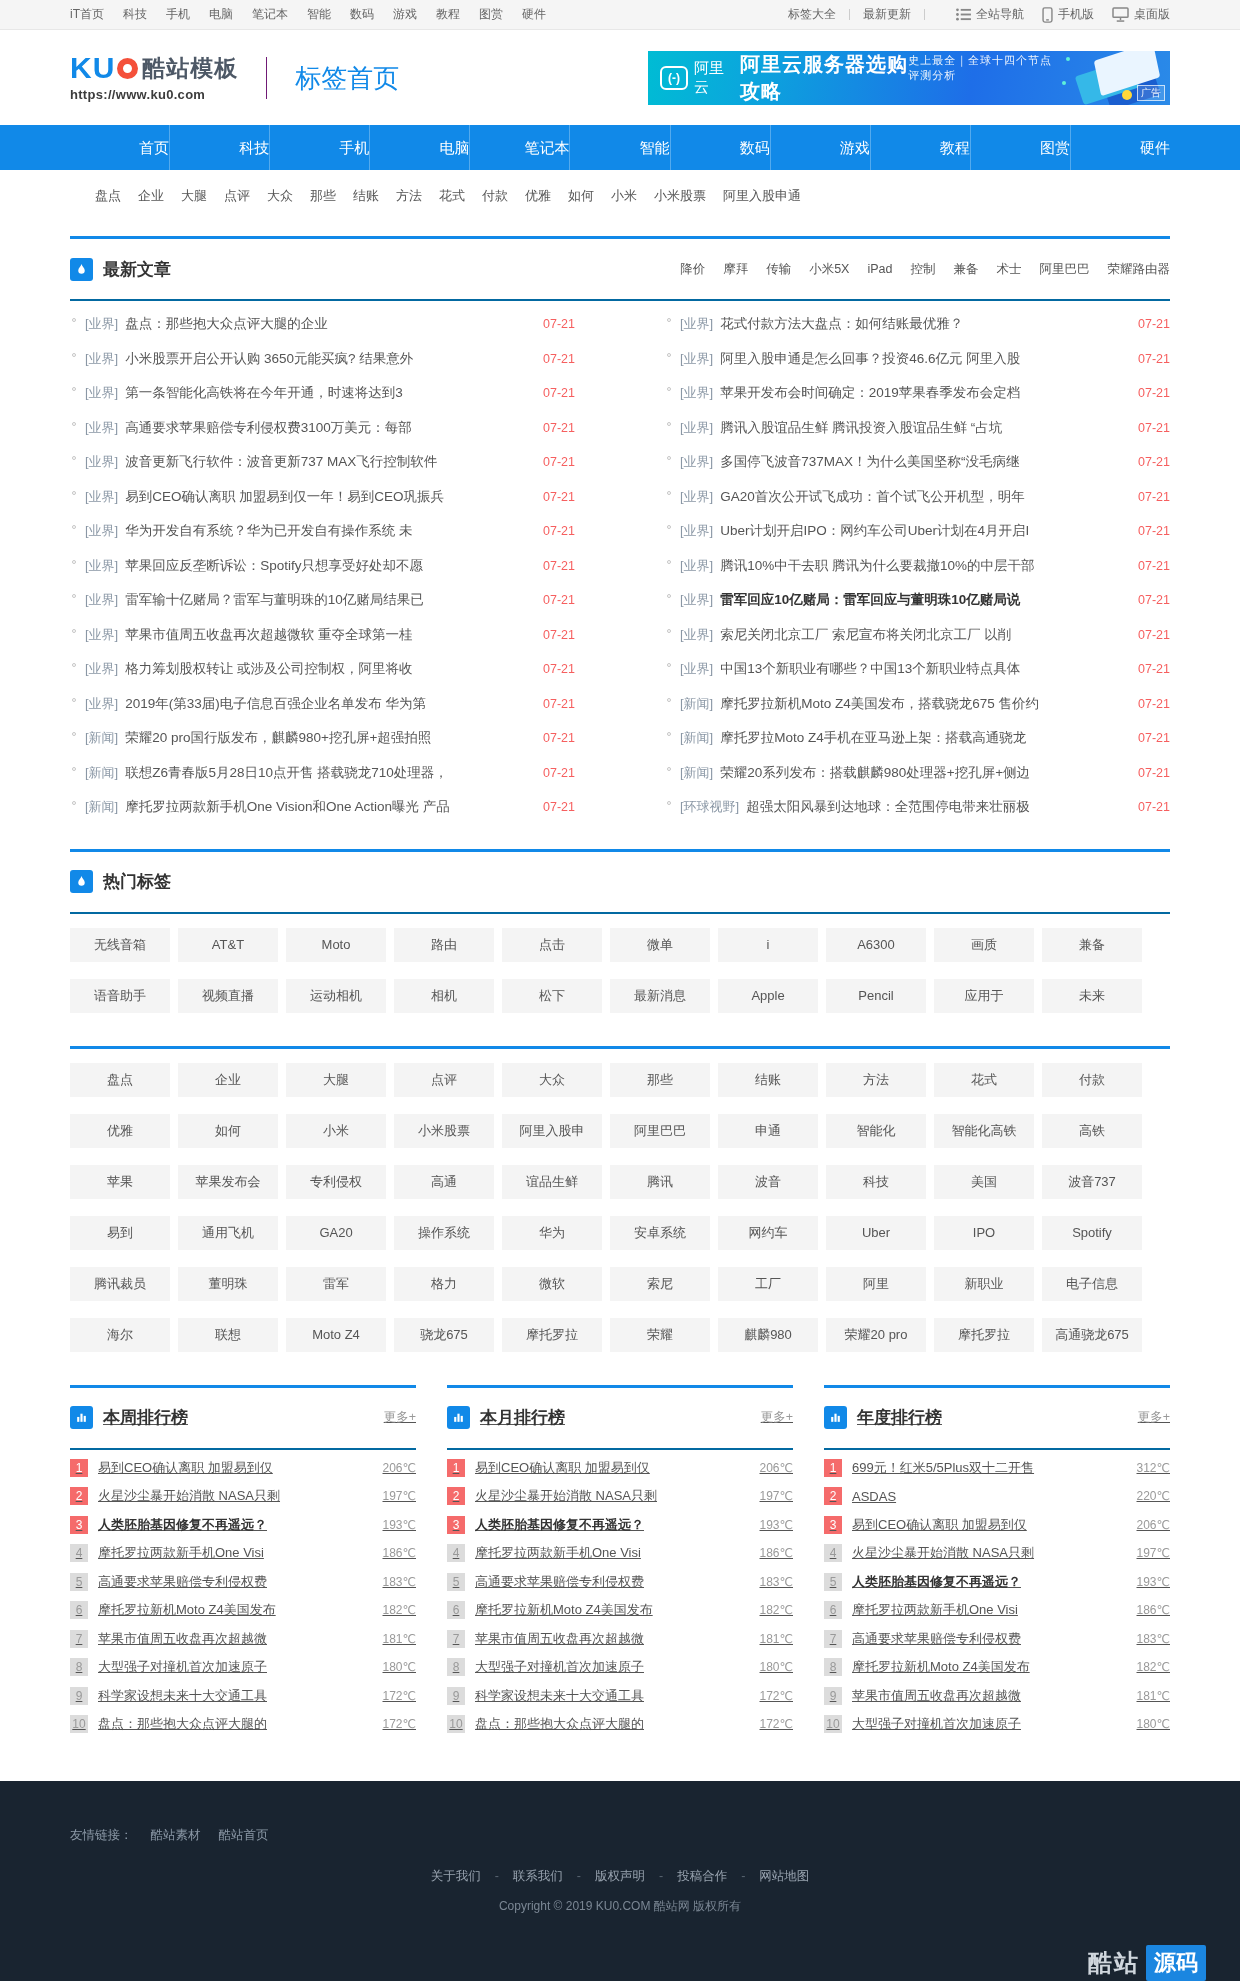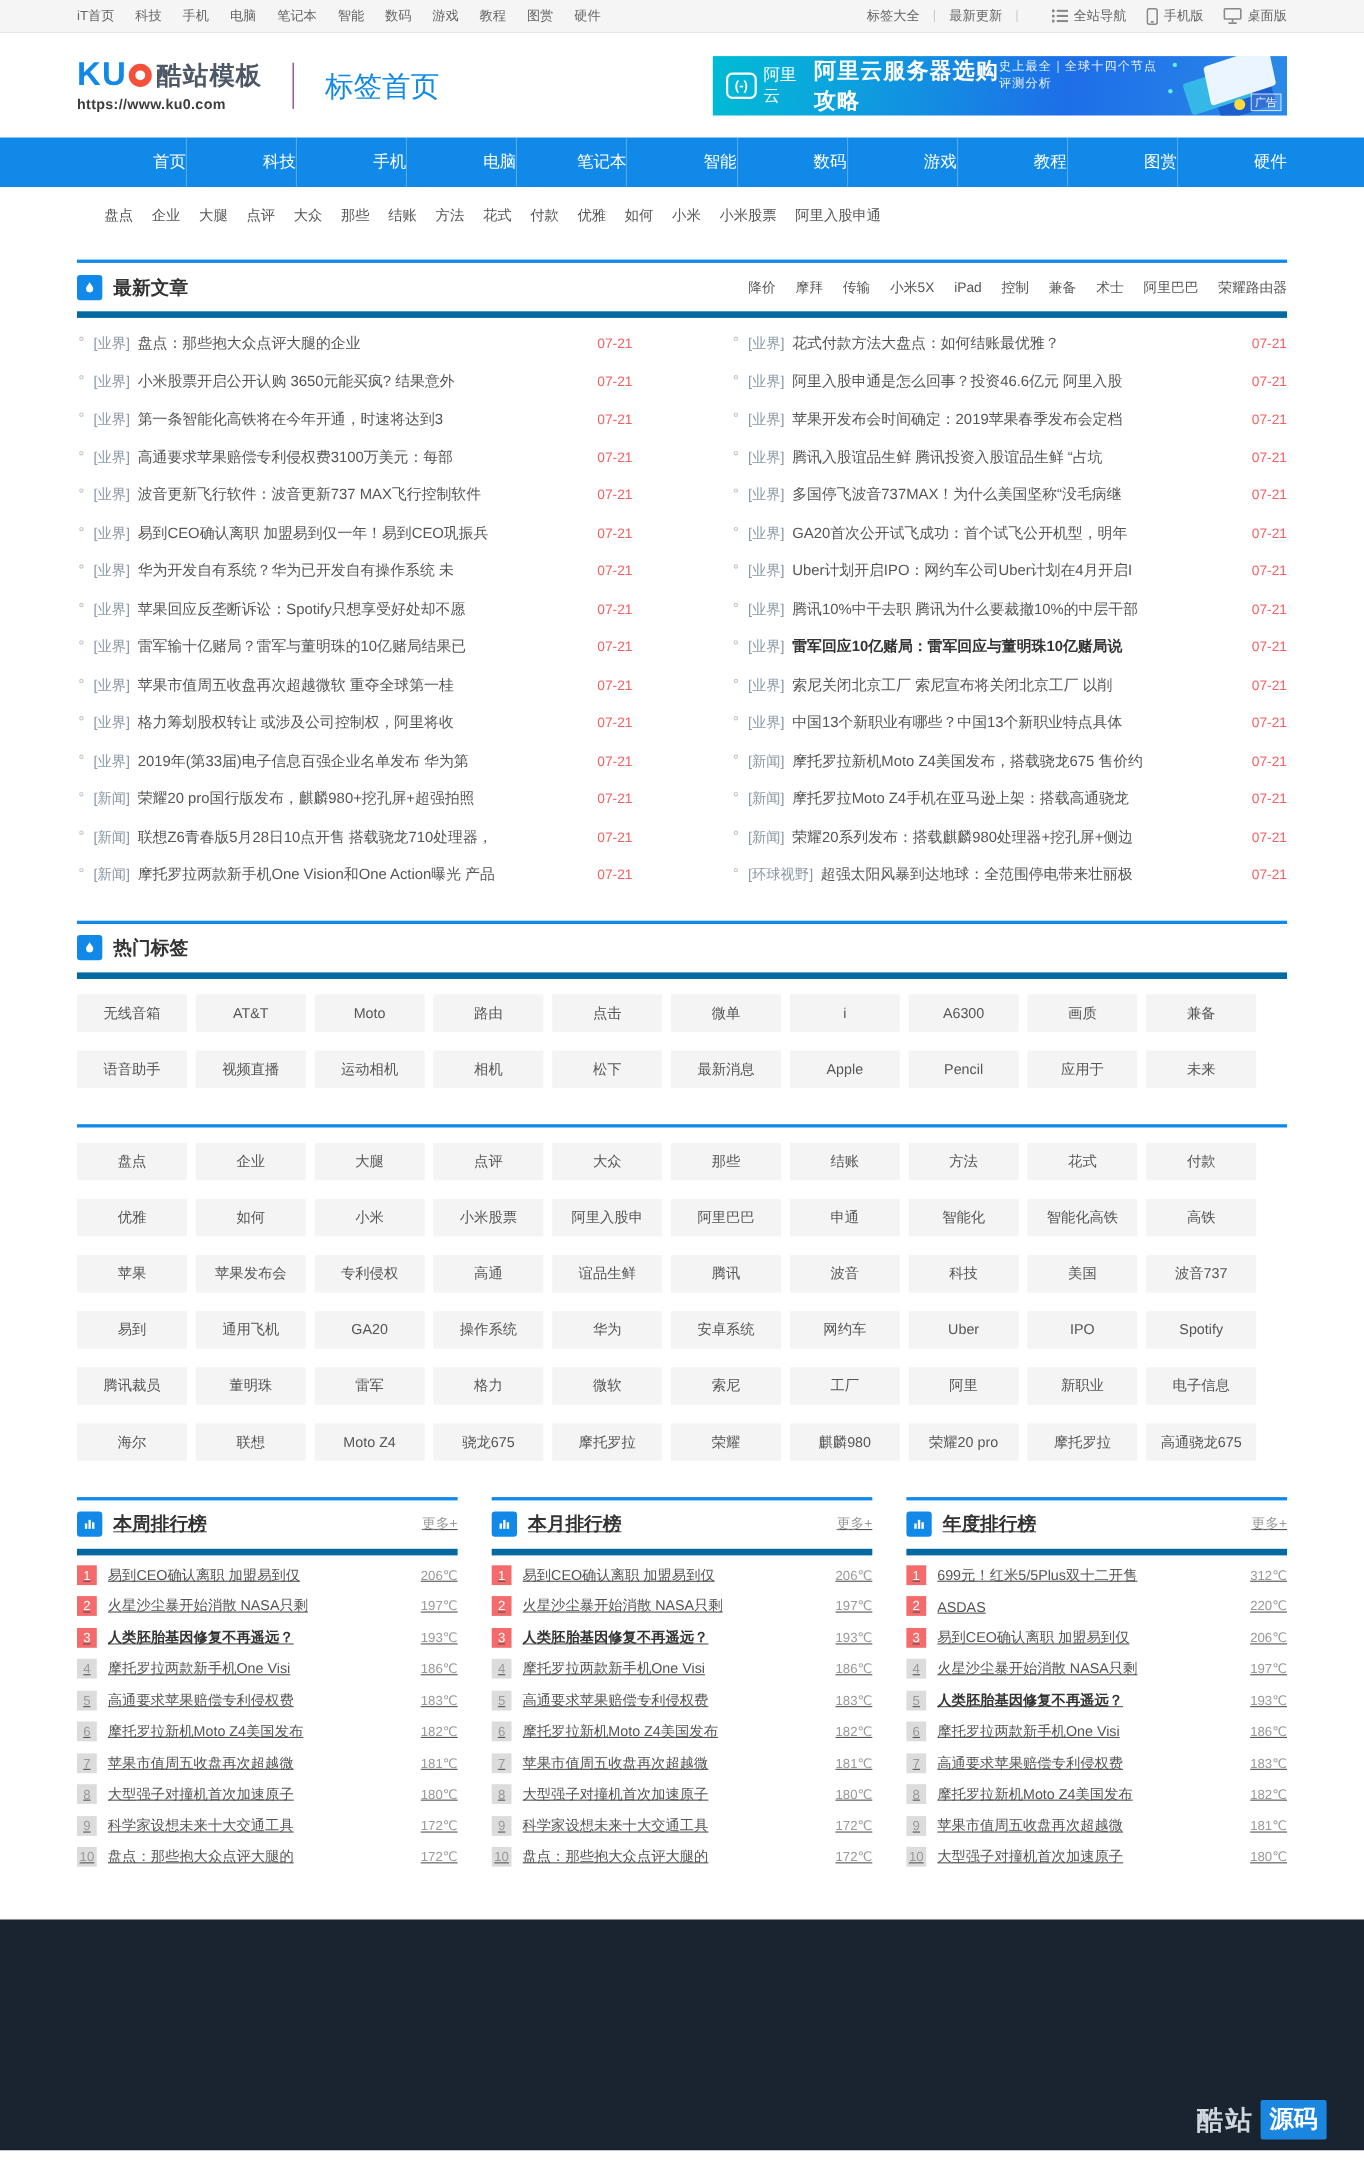--- a/index.html
+++ b/index.html
@@ -50,21 +50,21 @@
   .nav-in { display:flex; height:100%; }
   .nav-item { flex:1; text-align:right; line-height:45px; color:#fff; font-size:15px; }
   .nav-item + .nav-item { border-left:1px solid rgba(255,255,255,.28); }
 
   
   .strip { padding:17px 0 15px 25px; line-height:18px; }
   .strip-tag { color:#555; font-size:13px; margin-right:17px; }
 
   
   .section { margin-top:16px; border-top:3px solid #1189e8; }
-  .sec-head { display:flex; align-items:center; height:50px; border-bottom:6px solid #0369a1; }
+  .sec-head { display:flex; align-items:center; height:62px; border-bottom:2px solid #0369a1; }
   .sec-icon { width:23px; height:23px; background:#1189e8; border-radius:3px; display:flex; align-items:center; justify-content:center; flex:none; }
   .sec-title { font-size:17px; font-weight:bold; color:#333; margin-left:10px; }
   .sec-tags { margin-left:auto; }
   .side-tag { color:#555; font-size:12.5px; margin-left:18px; }
 
   
   .art-cols { display:flex; justify-content:space-between; padding:6px 0 8px; }
   .art-col { width:505px; }
   .art-row { display:flex; align-items:center; height:34.5px; }
   .dot { width:4px; height:4px; border:1px solid #c6c6c6; border-radius:50%; margin:-8px 9px 0 2px; flex:none; }
@@ -613,17 +613,26 @@
         <li class="rank-row">
         <span class="badge">10</span>
         <span class="rtitle">大型强子对撞机首次加速原子</span>
         <span class="temp">180℃</span>
       </li>
       </ul>
   </div>
 </div>
 
 <div class="footer">
+  <div class="wrap">
+    <div class="friends">
+      <span class="fr-label">友情链接：</span><span><a class="fr-link">酷站素材</a><a class="fr-link">酷站首页</a></span>
+    </div>
+    <div class="f-nav">
+      
+    <a class="f-link">关于我们</a><a class="f-link">联系我们</a><a class="f-link">版权声明</a><a class="f-link">投稿合作</a><a class="f-link">网站地图</a></div>
+    <div class="f-copy">Copyright © 2019 KU0.COM 酷站网 版权所有</div>
+  </div>
   <div class="wm">
     <span class="wm-t">酷站</span>
     <span class="wm-b">源码</span>
   </div>
 </div>
 
 </body></html>

